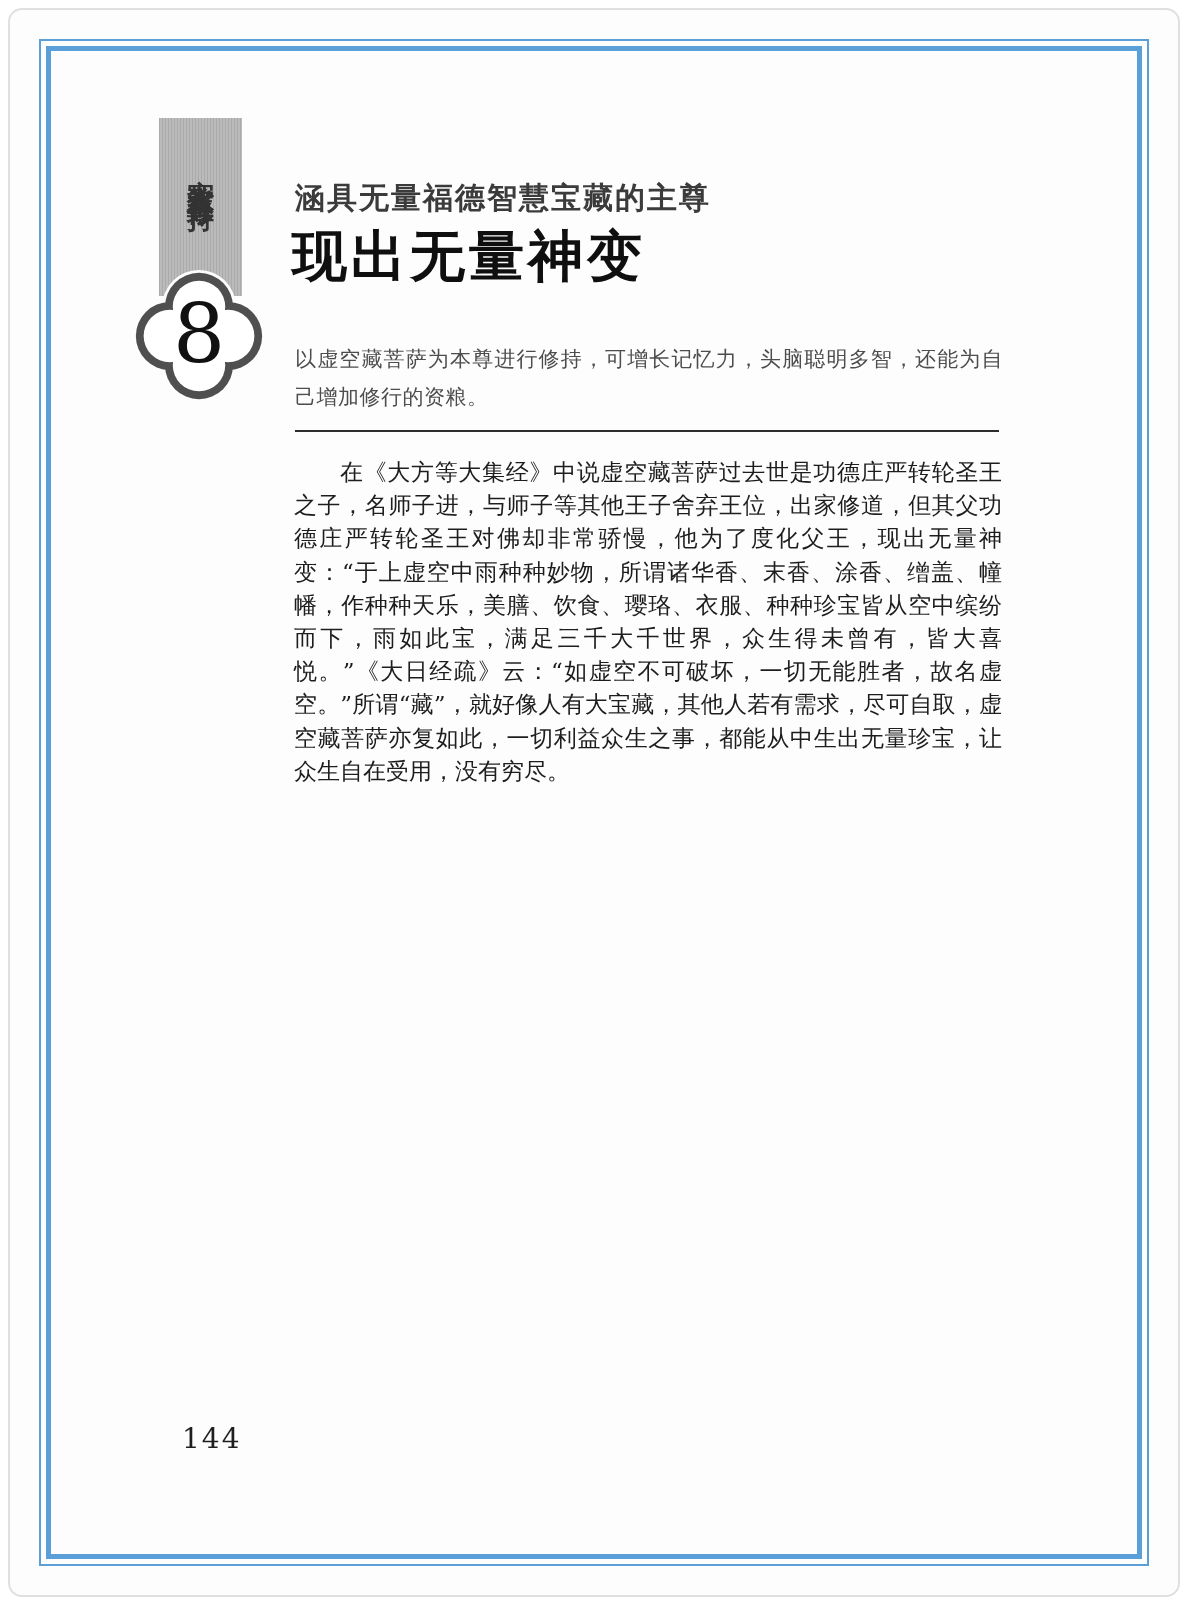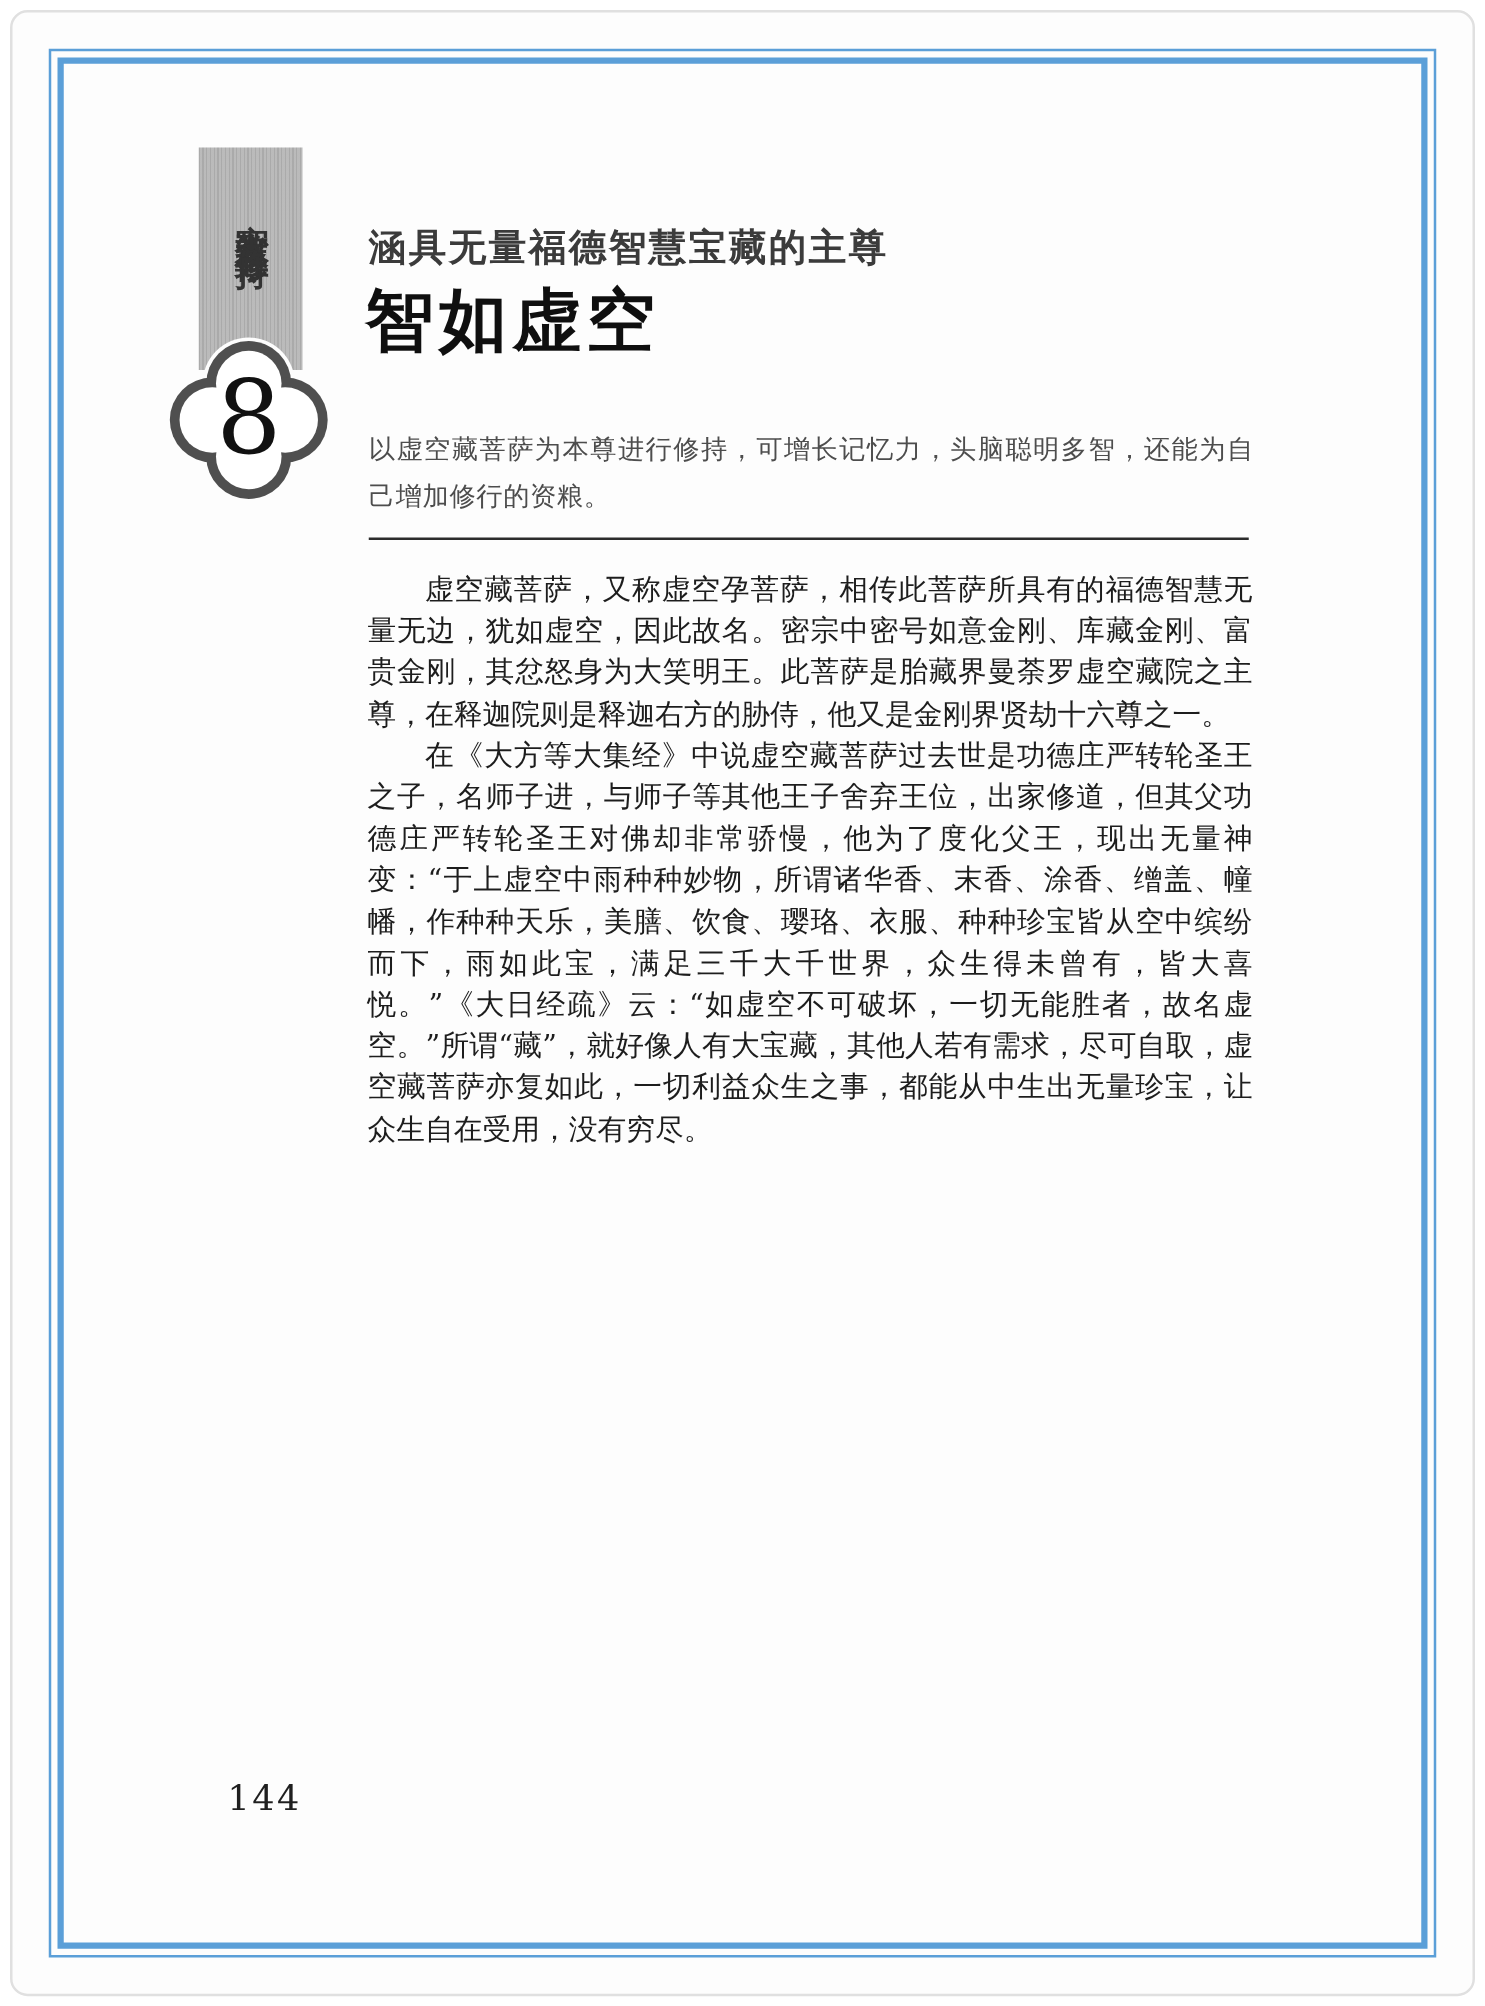--- a/index.html
+++ b/index.html
@@ -121,25 +121,24 @@
         <circle cx="70" cy="100" r="27"></circle>
           <circle cx="40" cy="70" r="27"></circle>
         <circle cx="70" cy="70" r="25"></circle>
       </g>
     </svg>
     <div class="chapter-number">8</div>
   </div>
 
   <div class="chapter-subtitle">涵具无量福德智慧宝藏的主尊</div>
 
-  <h1 class="chapter-title">智如虚空</h1>
+  <h1 class="chapter-title">现出无量神变</h1>
 
   <div class="chapter-intro">以虚空藏菩萨为本尊进行修持，可增长记忆力，头脑聪明多智，还能为自己增加修行的资粮。</div>
 
   <div class="section-divider"></div>
 
   <div class="body-text">
-    <p>虚空藏菩萨，又称虚空孕菩萨，相传此菩萨所具有的福德智慧无量无边，犹如虚空，因此故名。密宗中密号如意金刚、库藏金刚、富贵金刚，其忿怒身为大笑明王。此菩萨是胎藏界曼荼罗虚空藏院之主尊，在释迦院则是释迦右方的胁侍，他又是金刚界贤劫十六尊之一。</p>
     <p>在《大方等大集经》中说虚空藏菩萨过去世是功德庄严转轮圣王之子，名师子进，与师子等其他王子舍弃王位，出家修道，但其父功德庄严转轮圣王对佛却非常骄慢，他为了度化父王，现出无量神变：“于上虚空中雨种种妙物，所谓诸华香、末香、涂香、缯盖、幢幡，作种种天乐，美膳、饮食、璎珞、衣服、种种珍宝皆从空中缤纷而下，雨如此宝，满足三千大千世界，众生得未曾有，皆大喜悦。”《大日经疏》云：“如虚空不可破坏，一切无能胜者，故名虚空。”所谓“藏”，就好像人有大宝藏，其他人若有需求，尽可自取，虚空藏菩萨亦复如此，一切利益众生之事，都能从中生出无量珍宝，让众生自在受用，没有穷尽。</p>
   </div>
 
   <div class="page-number">144</div>
 </div>
 
 </body></html>

